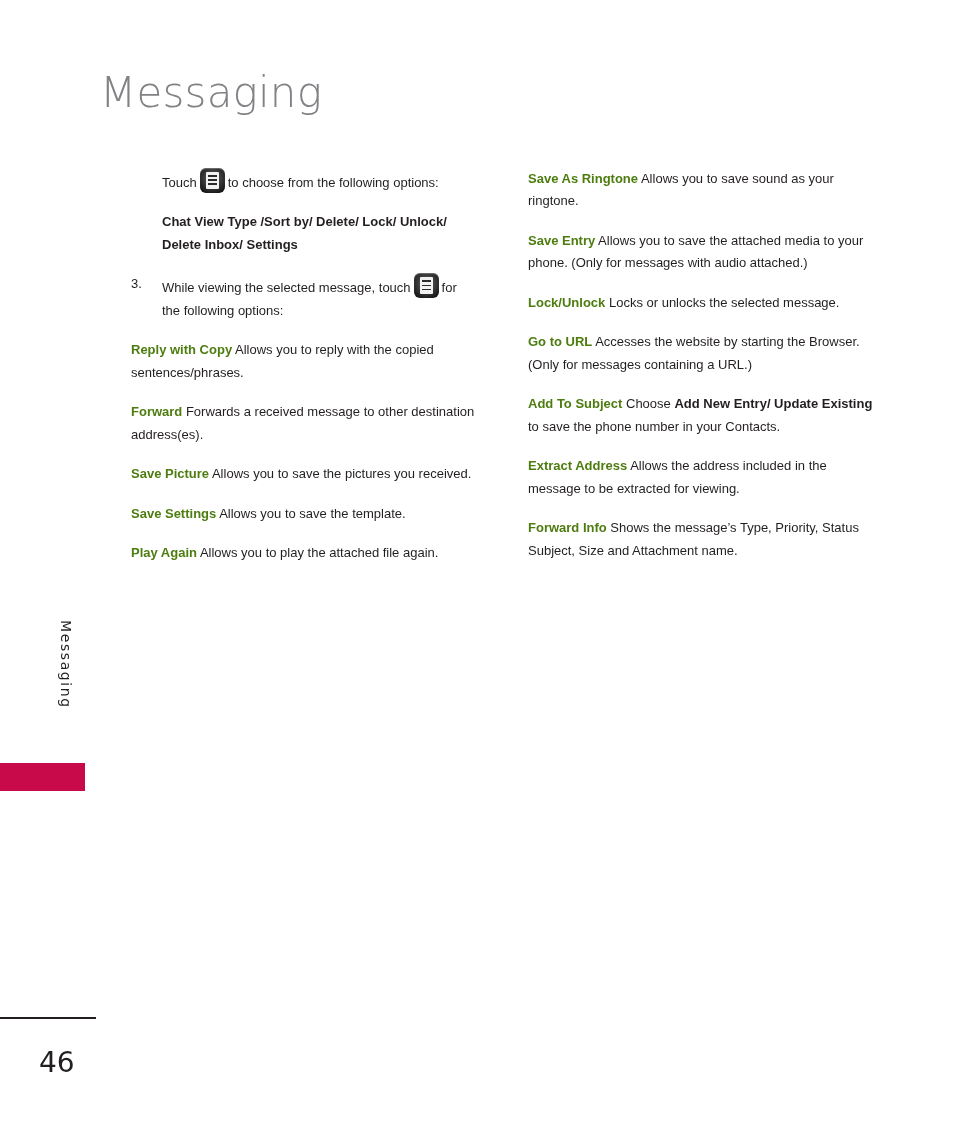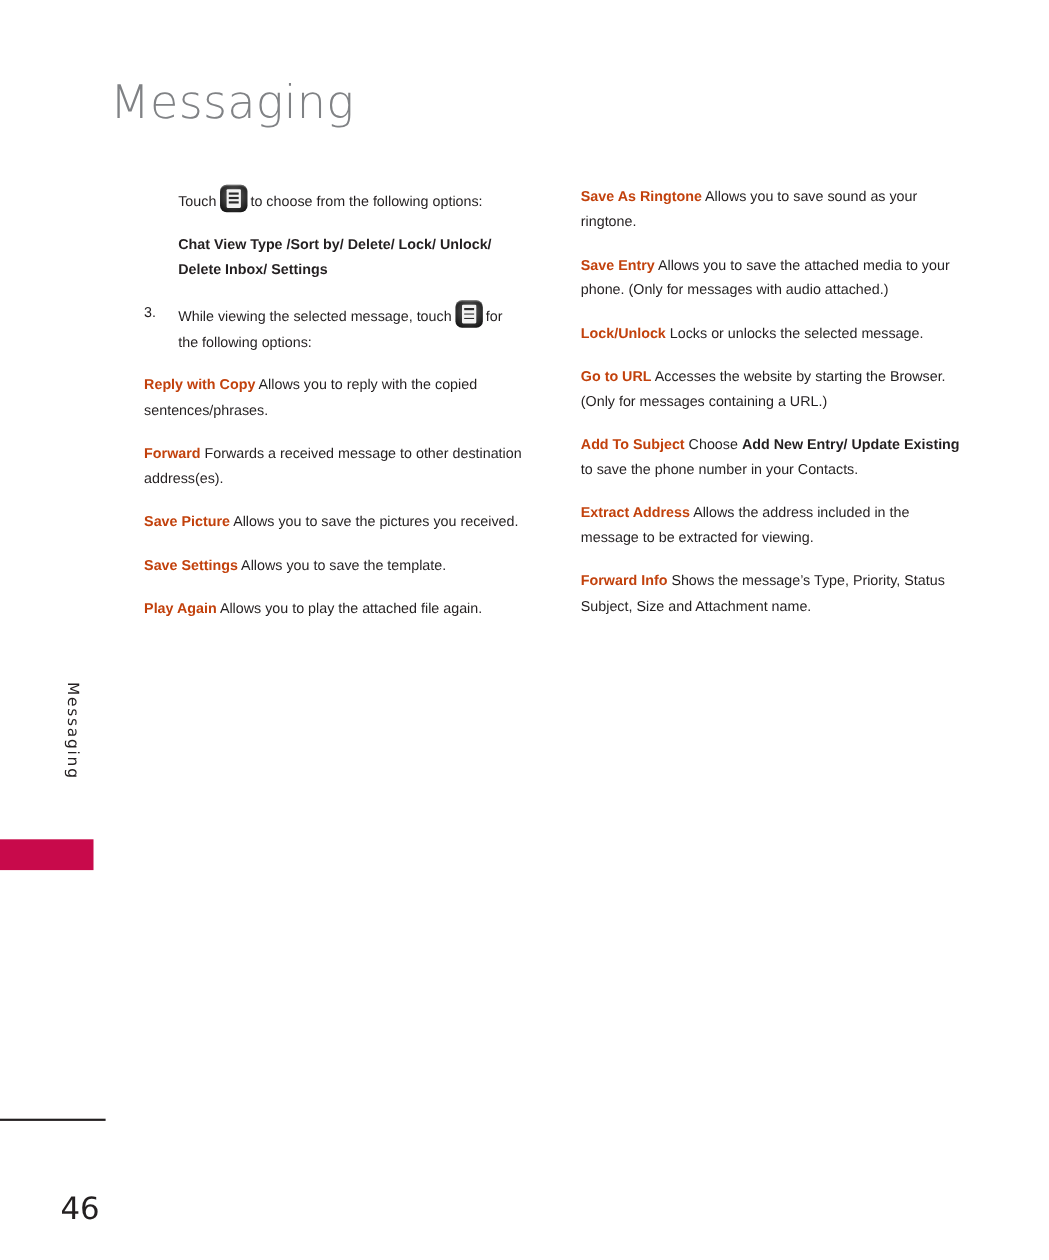--- a/index.html
+++ b/index.html
@@ -55,26 +55,25 @@
   .footer-rule {
     position: absolute;
     left: 0;
     top: 1017px;
     width: 96px;
     height: 2px;
     background: #231f20;
   }
   .page-number {
     position: absolute;
-    left: 55px;
+    left: 39px;
     top: 1046px;
     font-size: 28px;
     color: #231f20;
     font-family: "DejaVu Sans", sans-serif;
-    margin-top: 36px;
   }
 
   
   .column {
     position: absolute;
     top: 168px;
     width: 345px;
     font-family: Liberation Sans, sans-serif;
     font-size: 13px;
     line-height: 1.73;
@@ -100,21 +99,21 @@
     position: relative;
     padding-left: 31px;
   }
   .step .num {
     position: absolute;
     left: 0;
     top: 0;
   }
 
   .term {
-    color: #c2410c;
+    color: #4d7c0f;
     font-weight: bold;
   }
   .emph {
     font-weight: bold;
     color: #231f20;
   }
 
   
   .menu-icon {
     display: inline-block;

